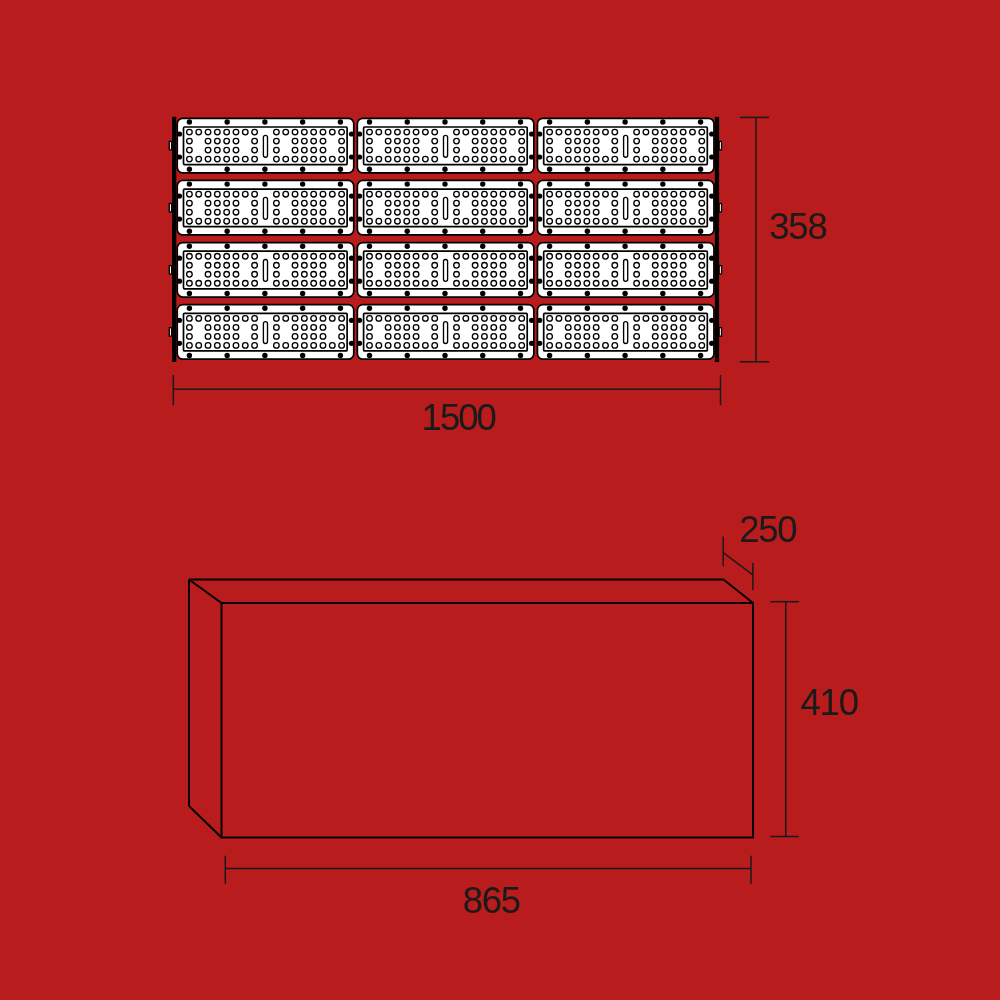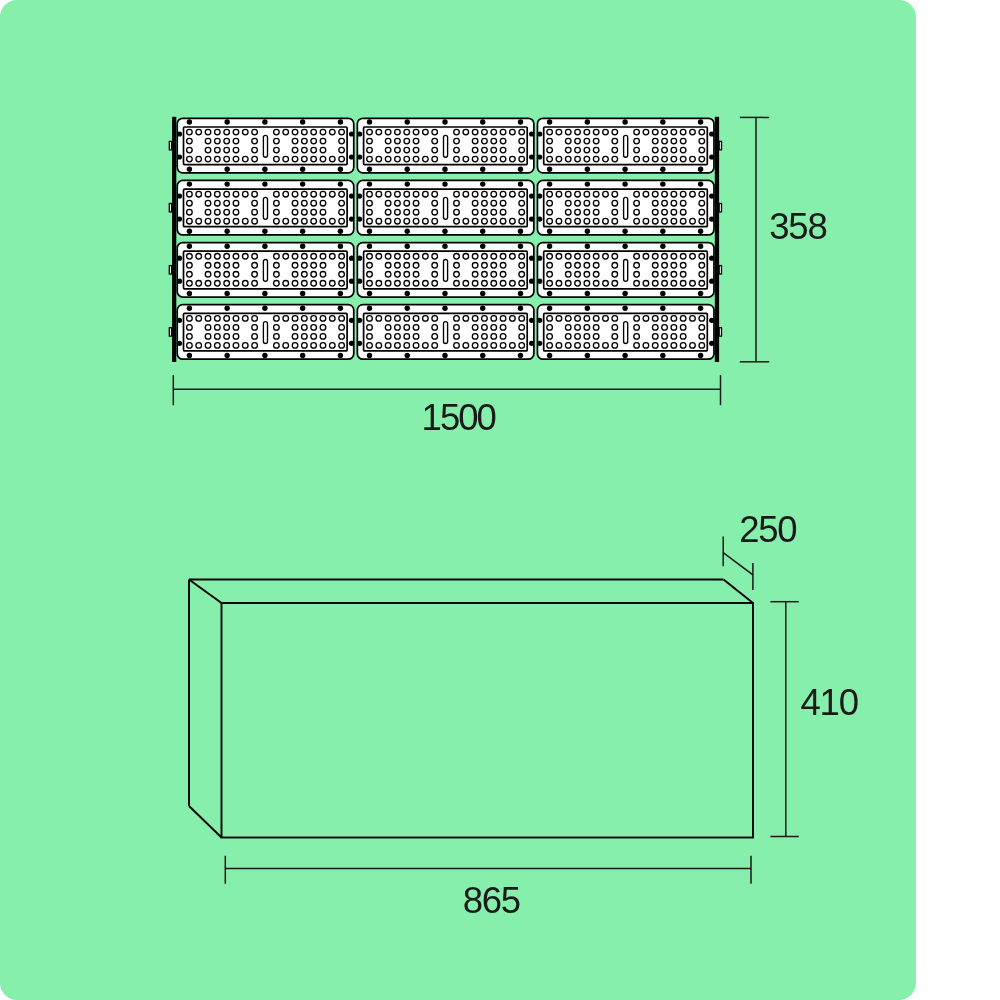--- a/index.html
+++ b/index.html
@@ -1,16 +1,16 @@
 <!DOCTYPE html>
 <html><head>
 <meta charset="utf-8">
 <style>
   html,body{margin:0;padding:0;background:#fff;}
-  .page{width:916px;height:1000px;position:relative;background:#86efac;overflow:hidden;border-radius:17px;}
+  .page{width:1000px;height:1000px;position:relative;background:#b91c1c;overflow:hidden;}
   text{font-family:"Liberation Sans",sans-serif;fill:#1a1a1a;}
 </style>
 </head>
 <body>
 <div class="page">
 <svg width="1000" height="1000" viewBox="0 0 1000 1000">
   <defs>
     <g id="mod">
 
       <rect x="0.85" y="0.85" width="176.5" height="54.5" rx="5.5" fill="#fff" stroke="#000" stroke-width="1.7"></rect>

